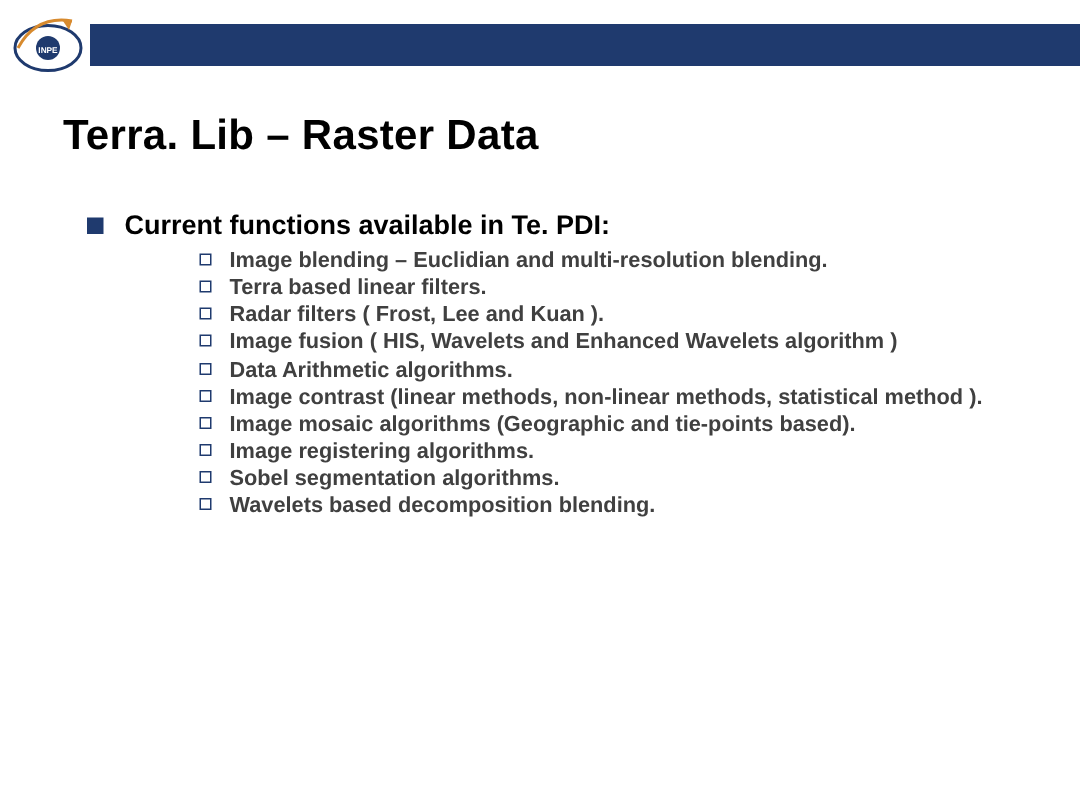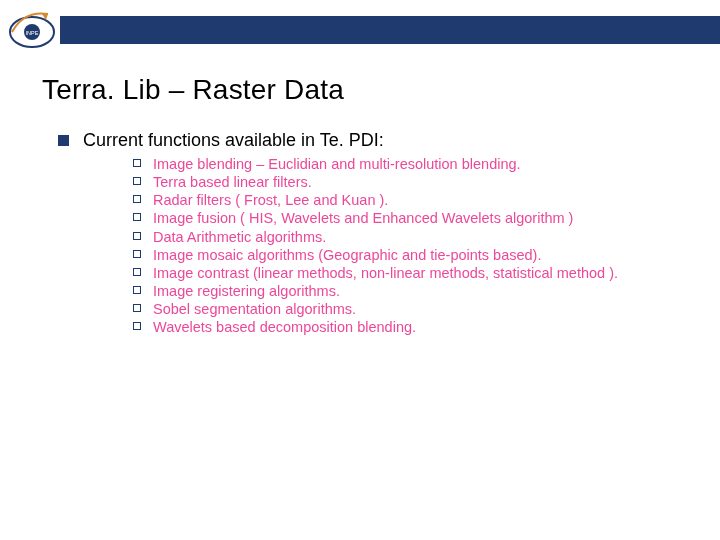--- a/index.html
+++ b/index.html
@@ -9,20 +9,21 @@
     height: 540px;
     background: #ffffff;
     font-family: Arial, Helvetica, sans-serif;
     overflow: hidden;
   }
   .slide {
     position: relative;
     width: 720px;
     height: 396px;
     box-sizing: border-box;
+    font-weight: bold;
   }
   .top-bar {
     position: absolute;
     top: 16px;
     left: 60px;
     right: 0;
     height: 28px;
     background: #1f3a6e;
   }
   .logo {
@@ -35,21 +36,21 @@
   .title {
     position: absolute;
     top: 74px;
     left: 42px;
     font-size: 28px;
     color: #000;
     letter-spacing: 0.2px;
   }
   .content {
     position: absolute;
-    top: 130px;
+    top: 140px;
     left: 58px;
     right: 30px;
   }
   .l1 {
     display: flex;
     align-items: flex-start;
     font-size: 18px;
     color: #000;
     margin-bottom: 4px;
   }
@@ -62,21 +63,21 @@
     flex: none;
   }
   .l2-wrap {
     margin-left: 42px;
     margin-top: 2px;
   }
   .l2 {
     display: flex;
     align-items: flex-start;
     font-size: 14.5px;
-    color: #ec4899;
+    color: #404040;
     line-height: 1.25;
     padding-left: 33px;
   }
   .l2-bullet {
     width: 8px;
     height: 8px;
     border: 1.5px solid #1f3a6e;
     box-sizing: border-box;
     margin-top: 4px;
     margin-right: 12px;
@@ -123,25 +124,25 @@
         <div class="l2">
           <span class="l2-bullet"></span>
           <span>Image fusion ( HIS, Wavelets and Enhanced Wavelets algorithm )</span>
         </div>
         <div class="l2">
           <span class="l2-bullet"></span>
           <span>Data Arithmetic algorithms.</span>
         </div>
         <div class="l2">
           <span class="l2-bullet"></span>
-          <span>Image mosaic algorithms (Geographic and tie-points based).</span>
+          <span>Image contrast (linear methods, non-linear methods, statistical method ).</span>
         </div>
         <div class="l2">
           <span class="l2-bullet"></span>
-          <span>Image contrast (linear methods, non-linear methods, statistical method ).</span>
+          <span>Image mosaic algorithms (Geographic and tie-points based).</span>
         </div>
         <div class="l2">
           <span class="l2-bullet"></span>
           <span>Image registering algorithms.</span>
         </div>
         <div class="l2">
           <span class="l2-bullet"></span>
           <span>Sobel segmentation algorithms.</span>
         </div>
         <div class="l2">

